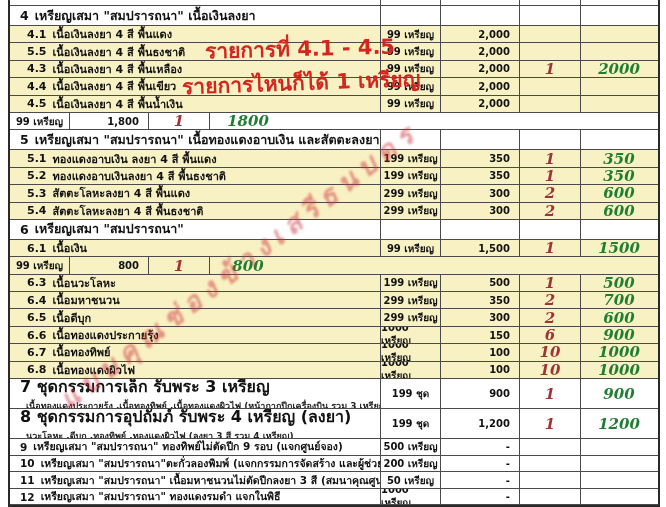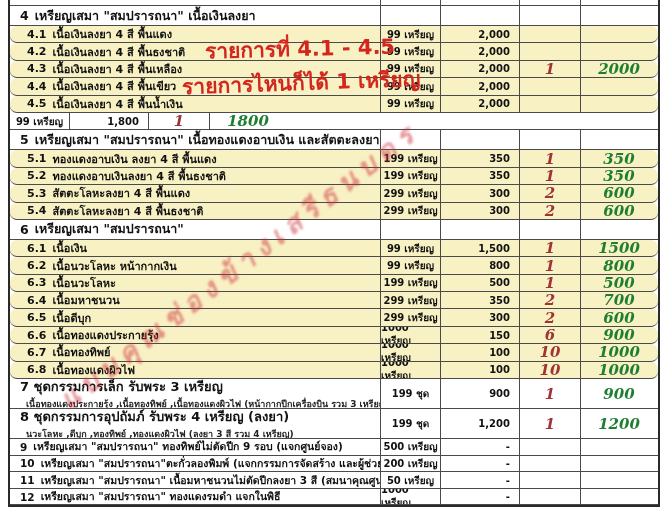--- a/index.html
+++ b/index.html
@@ -2,42 +2,42 @@
 <html><head>
 <meta charset="utf-8">
 <style>
   html,body{margin:0;padding:0;background:#ffffff;}
   .page{position:relative;width:666px;height:507px;overflow:hidden;background:#ffffff;
         font-family:"DejaVu Sans","Liberation Sans",sans-serif;}
   .table{position:absolute;left:8px;top:0;width:652px;height:507px;box-sizing:border-box;
          border-left:2px solid #2a2a2a;border-right:2px solid #2a2a2a;border-bottom:2px solid #2a2a2a;
          display:flex;flex-direction:column;background:#ffffff;}
   .row{display:flex;box-sizing:border-box;border-bottom:1px solid #4a4a4a;background:#ffffff;flex:0 0 auto;}
-  .row.shaded{background:#f8f1c4;border-radius:7px;}
+  .row.shaded{background:#f8f1c4;}
   .row.stub{height:6px;}
   .row.section{height:20px;}
   .row.item{height:17.4px;}
   .row.set{height:30px;}
   .row.info{height:16.6px;}
   .cell{box-sizing:border-box;border-right:1px solid #4a4a4a;display:flex;align-items:center;overflow:hidden;}
   .c-desc{width:371px;}
   .c-qty{width:60px;justify-content:center;font-size:10px;font-weight:700;color:#111;}
   .c-price{width:79px;justify-content:flex-end;padding-right:9px;font-size:10px;font-weight:700;color:#111;}
   .c-count{width:61px;justify-content:center;}
   .c-total{width:76px;justify-content:center;border-right:none;}
   .hand{font-family:"DejaVu Serif","Liberation Serif",serif;font-style:italic;font-weight:700;font-size:15px;}
   .hand.count{color:#9e3436;}
   .hand.total{color:#1f7e33;}
   .desc-inner{display:flex;align-items:center;white-space:nowrap;color:#111;}
   .section .desc-inner{padding-left:10px;font-size:12.5px;font-weight:700;}
   .item .desc-inner{padding-left:17px;font-size:11px;font-weight:700;}
   .info .desc-inner{padding-left:10px;font-size:10.5px;font-weight:700;}
   .num{margin-right:6px;}
   .set .c-desc{flex-direction:column;align-items:flex-start;justify-content:center;}
-  .set-title{padding-left:10px;font-size:13px;font-weight:700;white-space:nowrap;color:#111;}
+  .set-title{padding-left:10px;font-size:16px;font-weight:700;white-space:nowrap;color:#111;}
   .set-sub{padding-left:16px;font-size:9px;font-weight:700;white-space:nowrap;color:#222;}
   .annotation{position:absolute;color:#d3261f;font-weight:700;white-space:nowrap;
               font-family:"DejaVu Sans","Liberation Sans",sans-serif;}
   .annotation.l1{left:205px;top:32px;font-size:21px;transform:rotate(-1.5deg);}
   .annotation.l2{left:182px;top:66px;font-size:21px;transform:rotate(-2deg);}
   .watermark{position:absolute;left:50px;top:386px;width:660px;
              transform:rotate(-38deg);transform-origin:0 0;
              font-family:"DejaVu Serif","Liberation Serif",serif;
              font-style:italic;font-weight:700;font-size:27px;letter-spacing:7px;
              color:rgba(205,45,60,0.5);filter:blur(1px);white-space:nowrap;pointer-events:none;}
@@ -74,21 +74,21 @@
           </div>
         </div>
         <div class="cell c-qty">99 เหรียญ</div>
         <div class="cell c-price">2,000</div>
         <div class="cell c-count"></div>
         <div class="cell c-total"></div>
       </div>
       <div class="row item shaded">
         <div class="cell c-desc">
           <div class="desc-inner">
-            <span class="num">4.2</span>
+            <span class="num">5.5</span>
             <span>เนื้อเงินลงยา 4 สี พื้นธงชาติ</span>
           </div>
         </div>
         <div class="cell c-qty">99 เหรียญ</div>
         <div class="cell c-price">2,000</div>
         <div class="cell c-count"></div>
         <div class="cell c-total"></div>
       </div>
       <div class="row item shaded">
         <div class="cell c-desc">
@@ -238,26 +238,20 @@
         <div class="cell c-qty">99 เหรียญ</div>
         <div class="cell c-price">1,500</div>
         <div class="cell c-count">
           <span class="hand count">1</span>
         </div>
         <div class="cell c-total">
           <span class="hand total">1500</span>
         </div>
       </div>
       <div class="row item shaded">
-        <div class="cell c-desc">
-          <div class="desc-inner">
-            <span class="num">6.2</span>
-            <span>เนื้อนวะโลหะ หน้ากากเงิน</span>
-          </div>
-        </div>
         <div class="cell c-qty">99 เหรียญ</div>
         <div class="cell c-price">800</div>
         <div class="cell c-count">
           <span class="hand count">1</span>
         </div>
         <div class="cell c-total">
           <span class="hand total">800</span>
         </div>
       </div>
       <div class="row item shaded">

